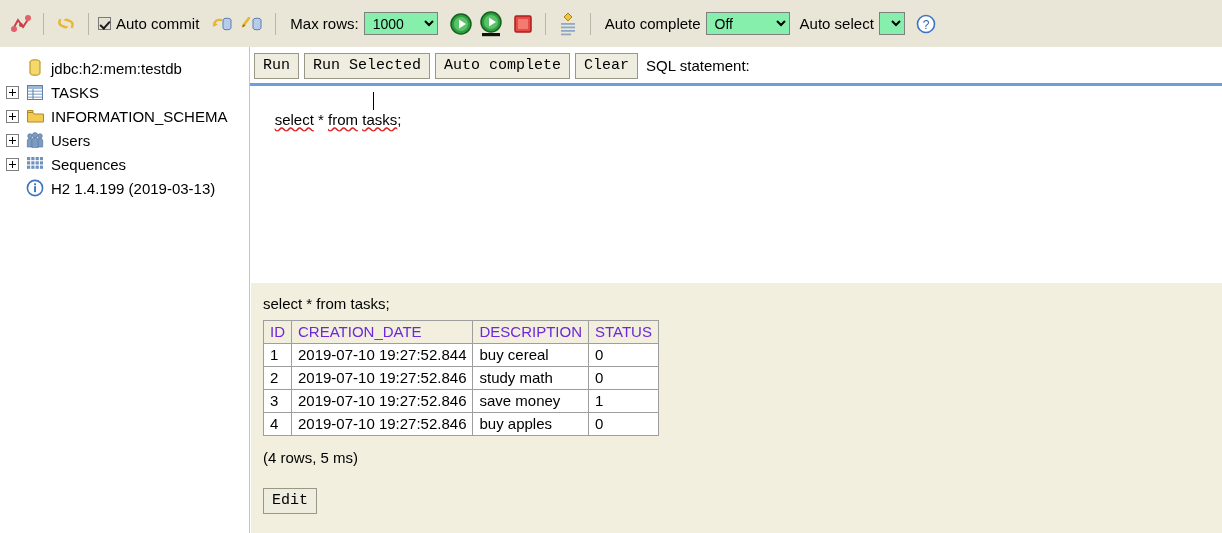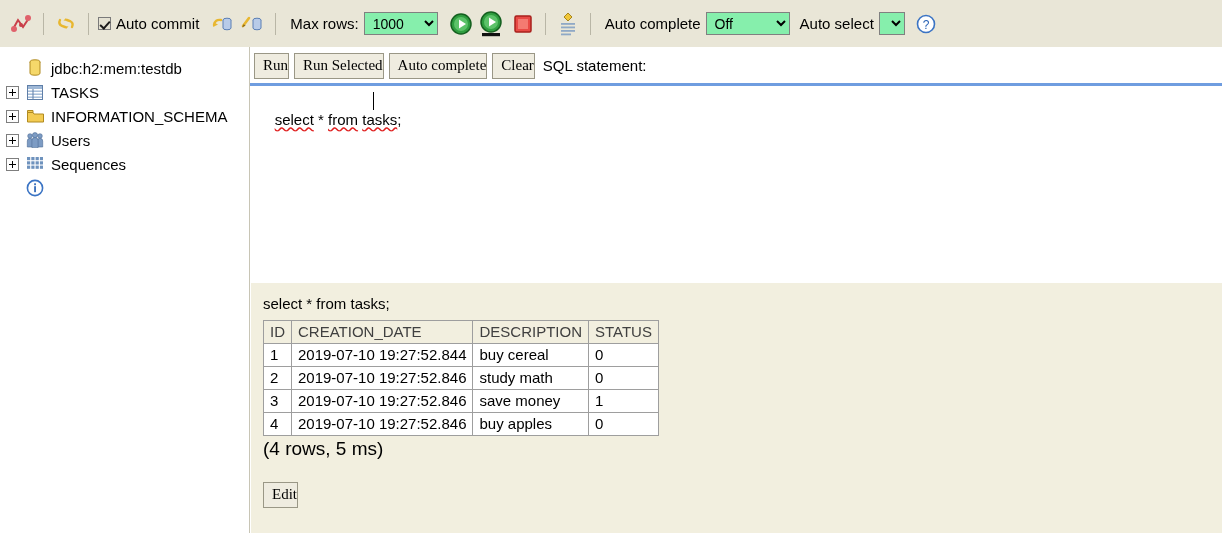--- a/index.html
+++ b/index.html
@@ -171,26 +171,26 @@
   #sql-bar {
     position: absolute;
     left: 0; top: 0;
     height: 37px;
     display: flex;
     align-items: center;
     padding-left: 4px;
     box-sizing: border-box;
   }
   .btn {
-    font-family: Liberation Serif, serif;
+    font-family: Liberation Mono, monospace;
     font-size: 15px;
     color: #000;
     background: #efece0;
     border: 1px solid #9a9786;
-    padding: 3px 0 4px 8px;
+    padding: 3px 8px 4px 8px;
     margin-right: 5px;
     line-height: 17px;
     cursor: pointer;
     box-sizing: border-box;
   }
   #sql-statement-label {
     font-size: 15px;
     margin-left: 3px;
     white-space: nowrap;
   }
@@ -251,38 +251,38 @@
     margin-bottom: 8px;
   }
   table#result-table {
     border-collapse: collapse;
     font-size: 15px;
     background: #ffffff;
   }
   table#result-table th {
     border: 1px solid #9e9e9e;
     background: #f2efdf;
-    color: #404040;
+    color: #6d28d9;
     font-weight: normal;
     text-align: left;
     padding: 2px 6px 3px 6px;
     white-space: nowrap;
   }
   table#result-table td {
     border: 1px solid #9e9e9e;
     background: #ffffff;
     color: #000;
     text-align: left;
     padding: 2px 6px 3px 6px;
     white-space: nowrap;
   }
   #result-status {
-    font-size: 19px;
-    color: #000;
-    margin-top: 2px;
+    font-size: 15px;
+    color: #000;
+    margin-top: 13px;
   }
   #edit-button {
     margin-top: 22px;
   }
 </style>
 </head>
 <body>
 
 <div id="toolbar">
 
@@ -476,20 +476,21 @@
 
   <div class="tree-row">
     <span class="tree-spacer"></span>
     <span class="tree-icon">
       <svg width="18" height="18" viewBox="0 0 18 18">
         <circle cx="9" cy="9" r="7.6" fill="#ffffff" stroke="#3b74c4" stroke-width="1.6"></circle>
         <rect x="8.2" y="7.2" width="1.7" height="6" fill="#2a63b5"></rect>
         <rect x="8.2" y="4.3" width="1.7" height="1.9" fill="#2a63b5"></rect>
       </svg>
     </span>
+    <span class="tree-label version">H2 1.4.199 (2019-03-13)</span>
   </div>
 </div>
 
 <div id="divider-v"></div>
 
 <div id="main-pane">
 
   <div id="sql-bar">
     <button class="btn">Run</button>
     <button class="btn">Run Selected</button>

